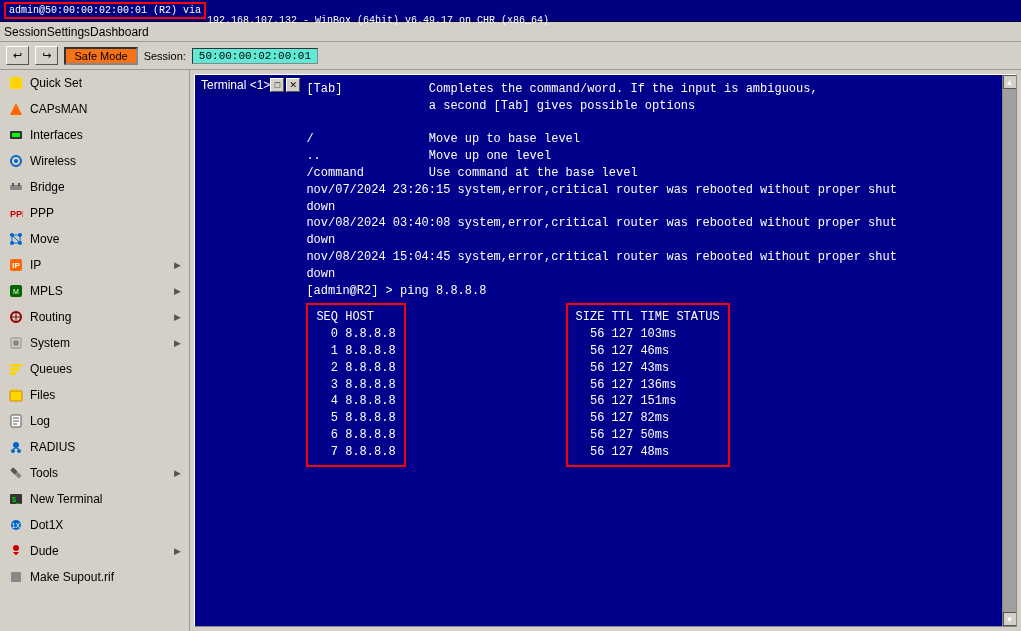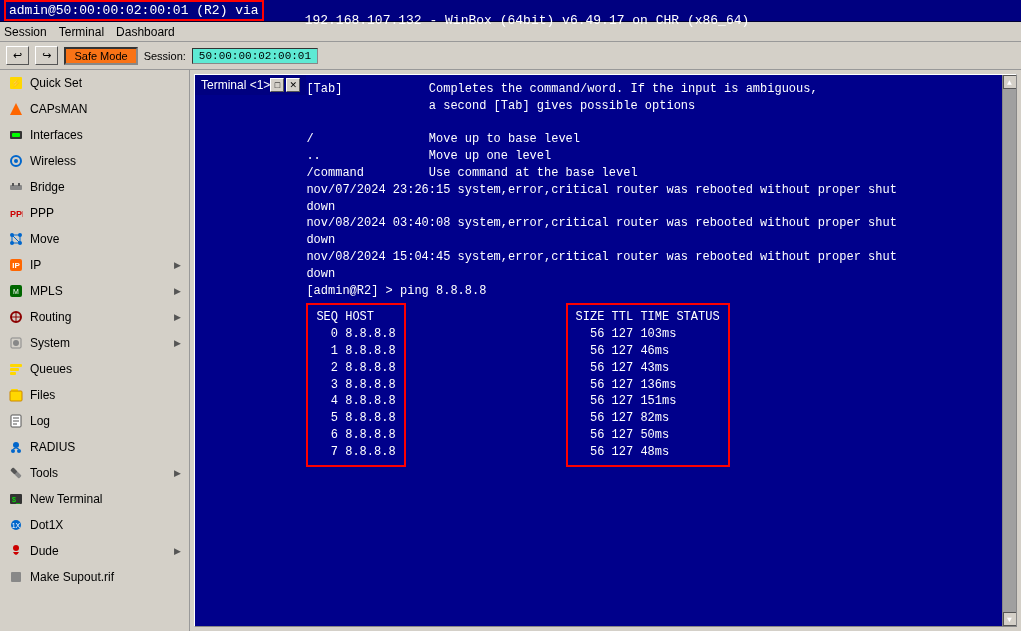--- a/index.html
+++ b/index.html
@@ -3,35 +3,33 @@
   <meta charset="utf-8">
   <style>
     * { box-sizing: border-box; margin: 0; padding: 0; }
     body { font-family: 'Courier New', Courier, monospace; font-size: 12px; background: #d4d0c8; overflow: hidden; }
     
     
     #title-bar {
       background: #000080;
       color: white;
       padding: 2px 6px;
-      font-size: 13px;
+      font-size: 10px;
       display: flex;
       align-items: center;
       height: 22px;
       border-bottom: 1px solid #003;
-      gap: 40px;
     }
     #title-bar span { outline: 2px solid red; padding: 1px 3px; }
     
     
     #menu-bar {
       background: #d4d0c8;
       padding: 2px 4px;
       display: flex;
-      gap: 12px;
       height: 20px;
       align-items: center;
       border-bottom: 1px solid #999;
     }
     #menu-bar span { font-size: 12px; cursor: pointer; font-family: 'Segoe UI', Arial, sans-serif; }
     
     
     #toolbar {
       background: #d4d0c8;
       padding: 3px 6px;
@@ -205,21 +203,21 @@
 </head>
 <body>
 
 <div id="title-bar">
   <span>admin@50:00:00:02:00:01 (R2) via</span>
   <span style="outline:none;margin-top:19px;"> 192.168.107.132 - WinBox (64bit) v6.49.17 on CHR (x86_64)</span>
 </div>
 
 <div id="menu-bar">
   <span>Session</span>
-  <span>Terminal</span>
+  <span>Settings</span>
   <span>Dashboard</span>
 </div>
 
 <div id="toolbar">
   <button class="toolbar-btn">↩</button>
   <button class="toolbar-btn">↪</button>
   <button class="safe-mode-btn">Safe Mode</button>
   <span class="session-label">Session:</span>
   <span class="session-value">50:00:00:02:00:01</span>
 </div>

